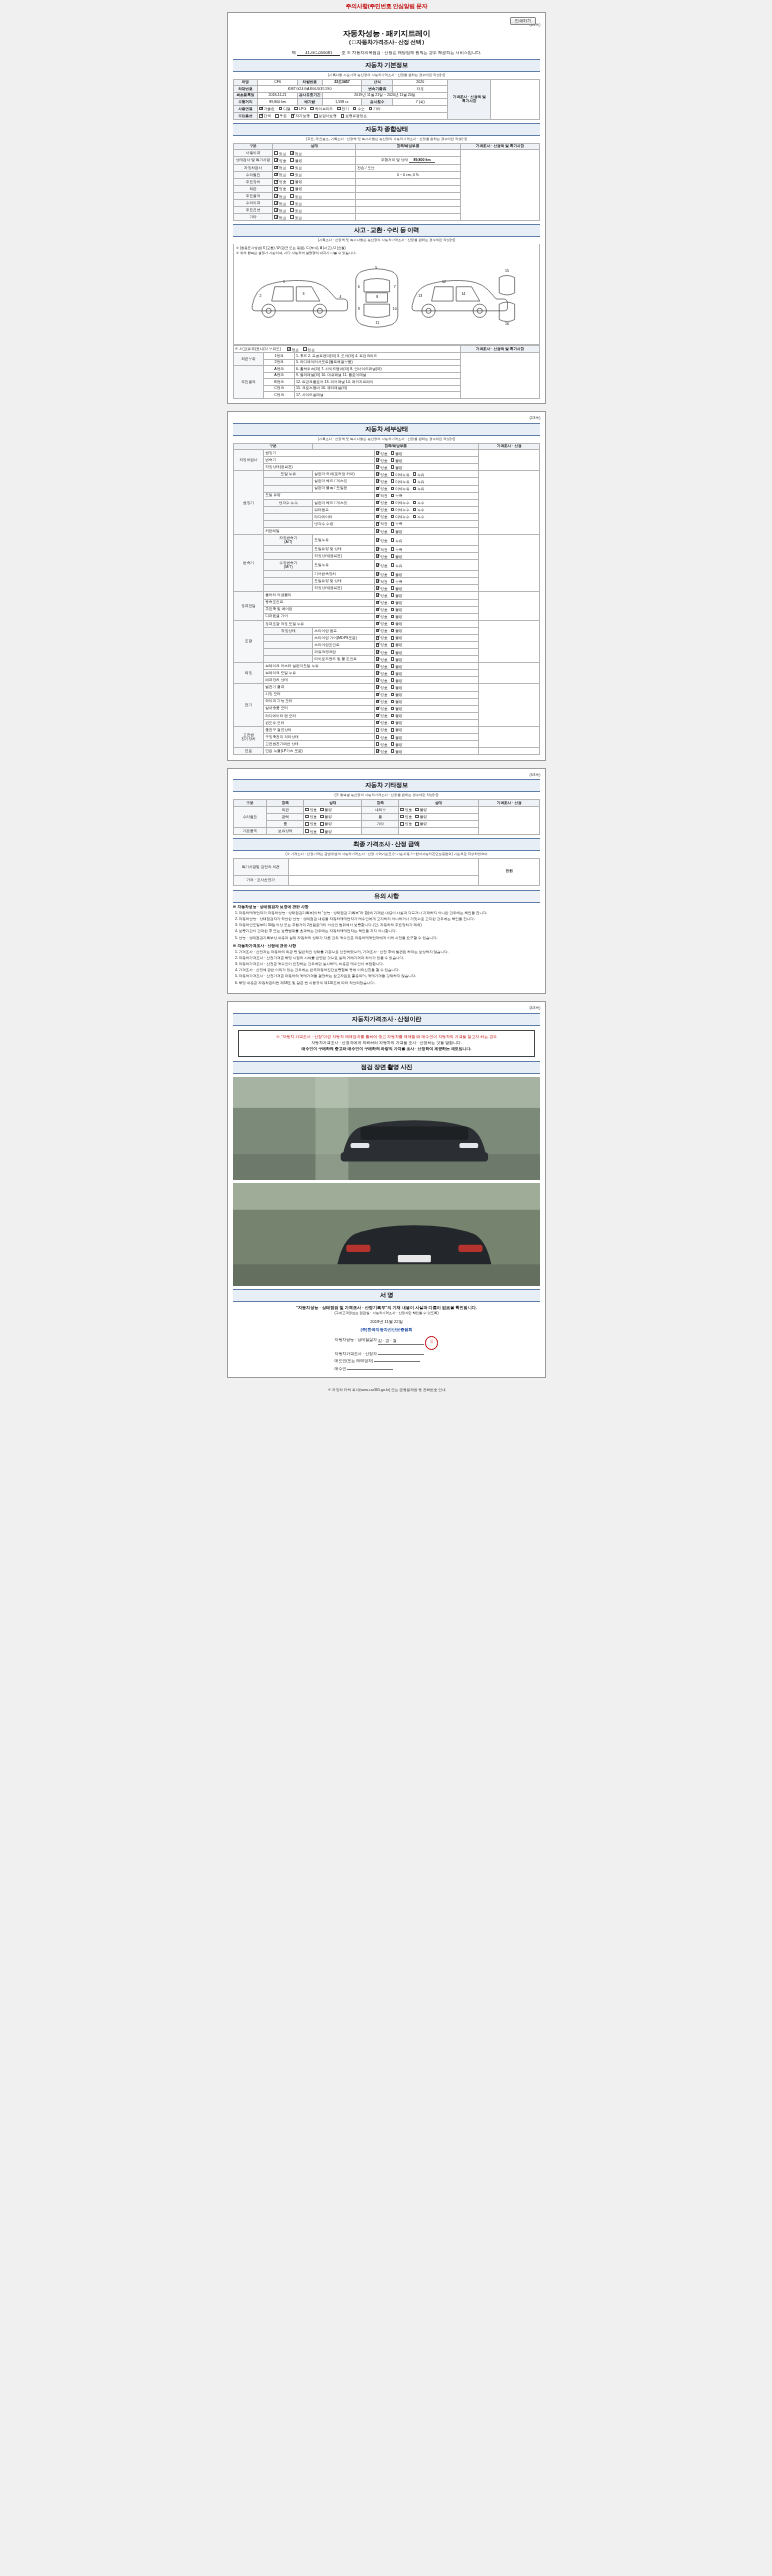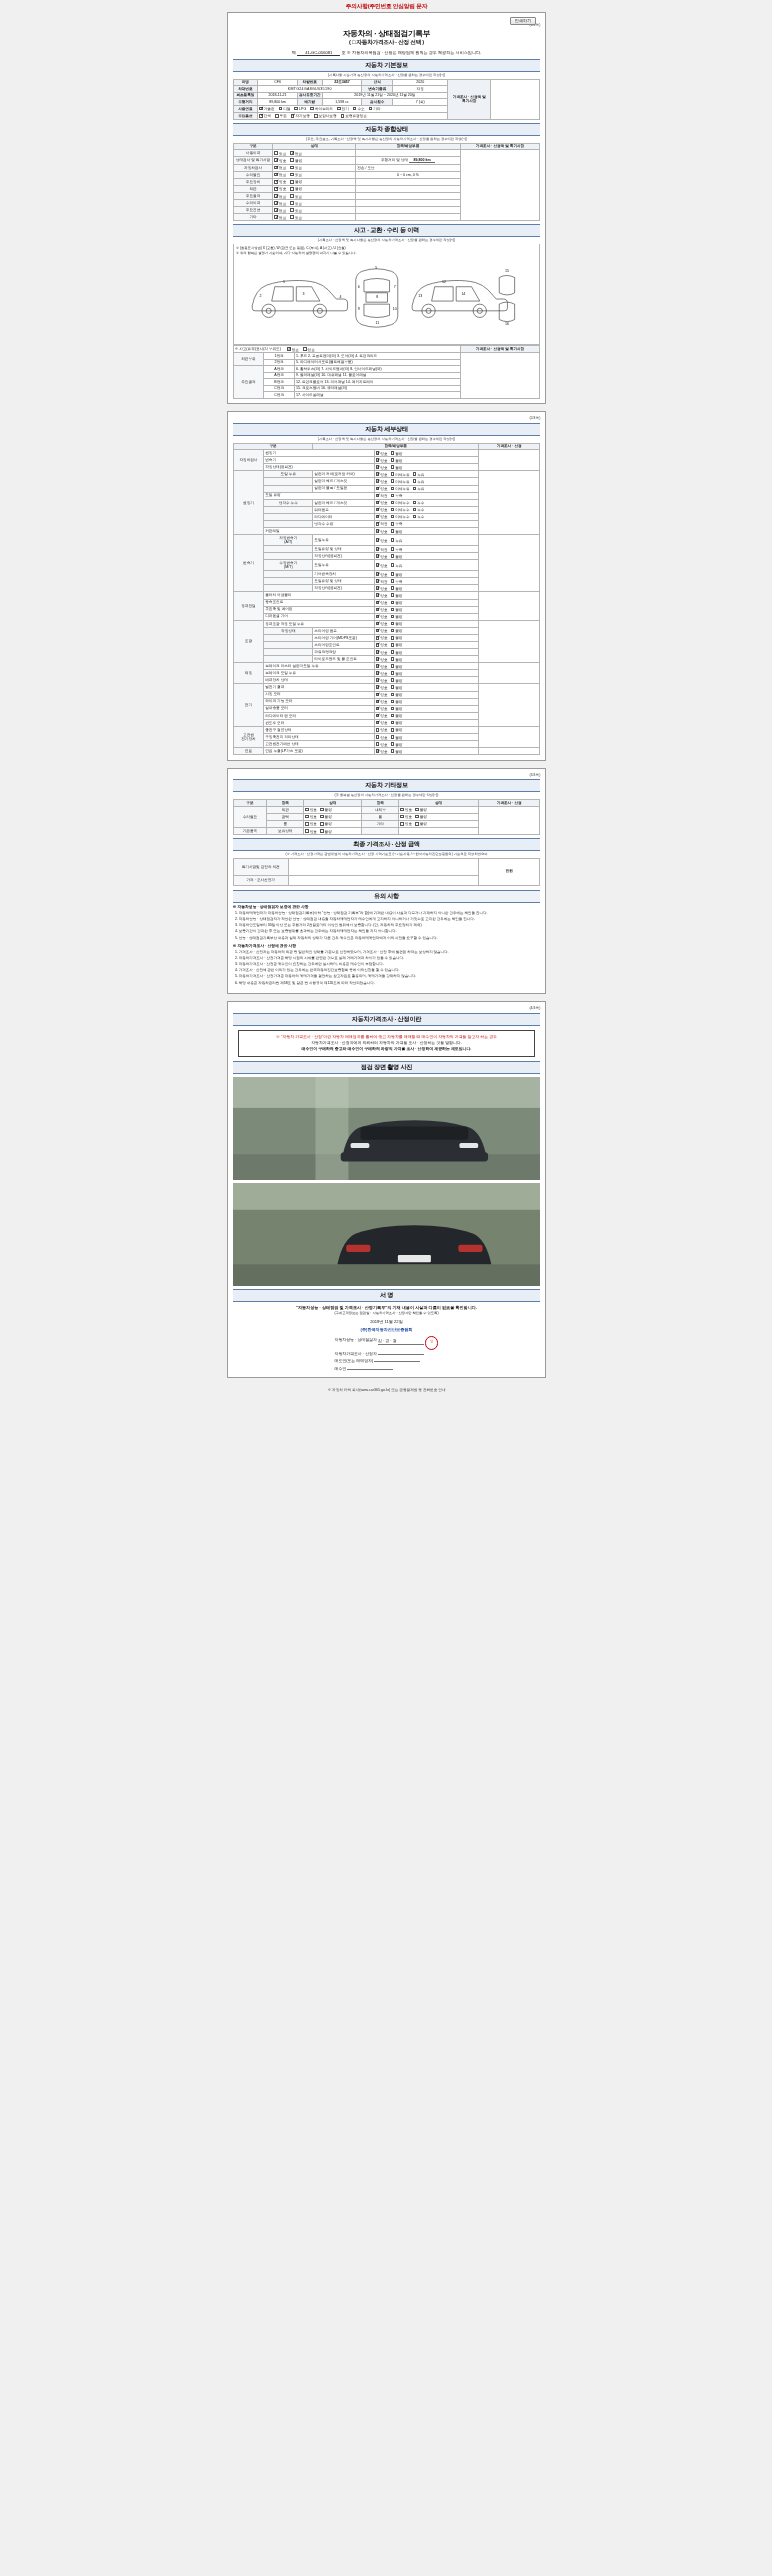--- a/index.html
+++ b/index.html
@@ -80,21 +80,21 @@
   <div class="topbar">
     <span class="t">주의사항(주민번호 안심알림 문자</span>
   </div>
 
   <div class="sheet">
     <div style="position:relative;height:6.2px;">
       <span class="print-btn" style="top:0;">인쇄하기</span>
     </div>
     <div class="pg">(1/4쪽)</div>
 
-    <h1 class="doc-title">자동차의 · 상태점검기록부</h1>
+    <h1 class="doc-title">자동차성능 · 패키지트레이</h1>
     <h2 class="doc-sub">( □ 자동차가격조사 · 산정 선택 )</h2>
     <div class="decl">
       <span>제</span>
       <span class="ul">41-GC-056081</span>
       <span>호   ※ 자동차의목점검 · 산정은 해당업체 원칙는 경우 제공하는 서비스입니다.</span>
     </div>
 
     <div class="band">자동차 기본정보</div>
     <div class="bandnote">(기록사항 기준가격 동산정의 자동차가격조사 · 산정을 원하는 경우에만 작성(□))</div>
     <table class="g">

